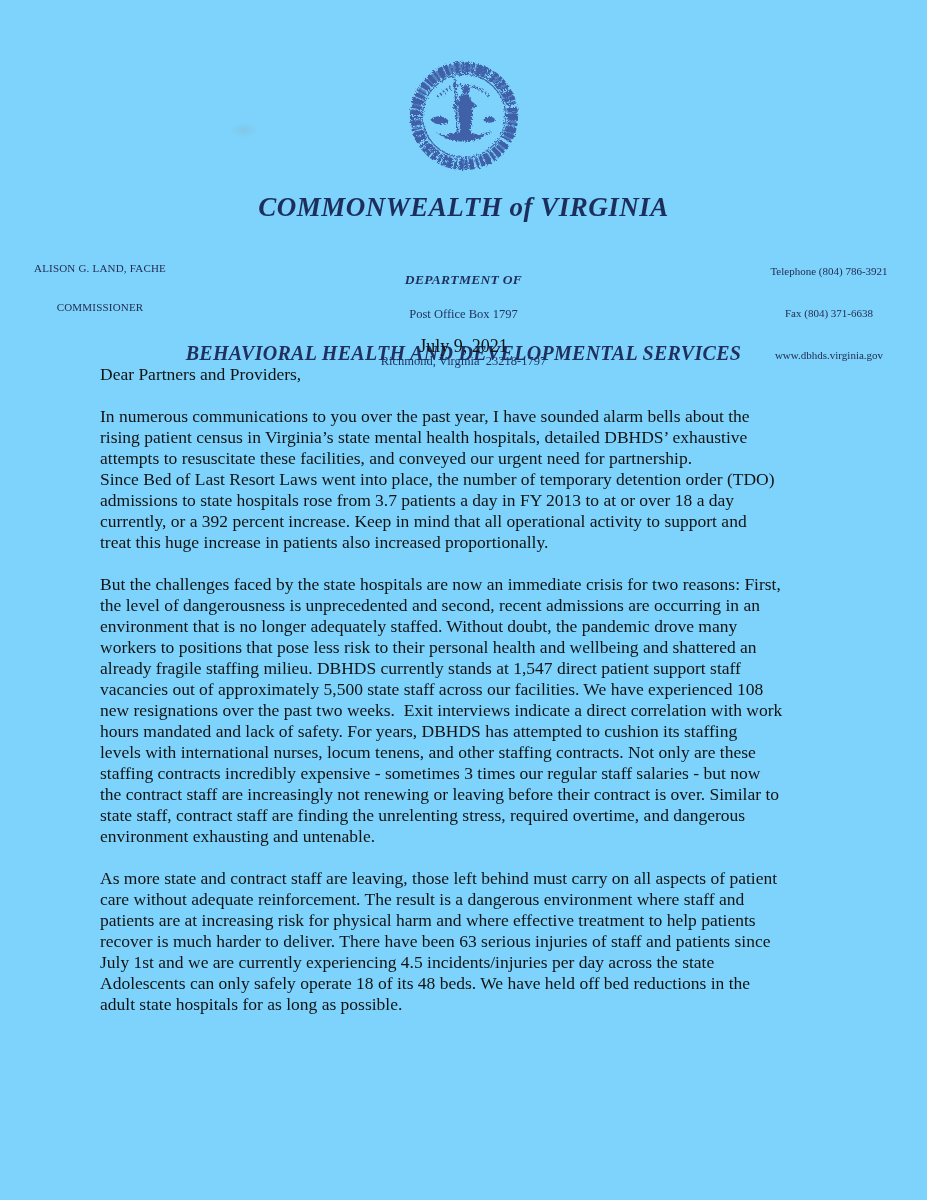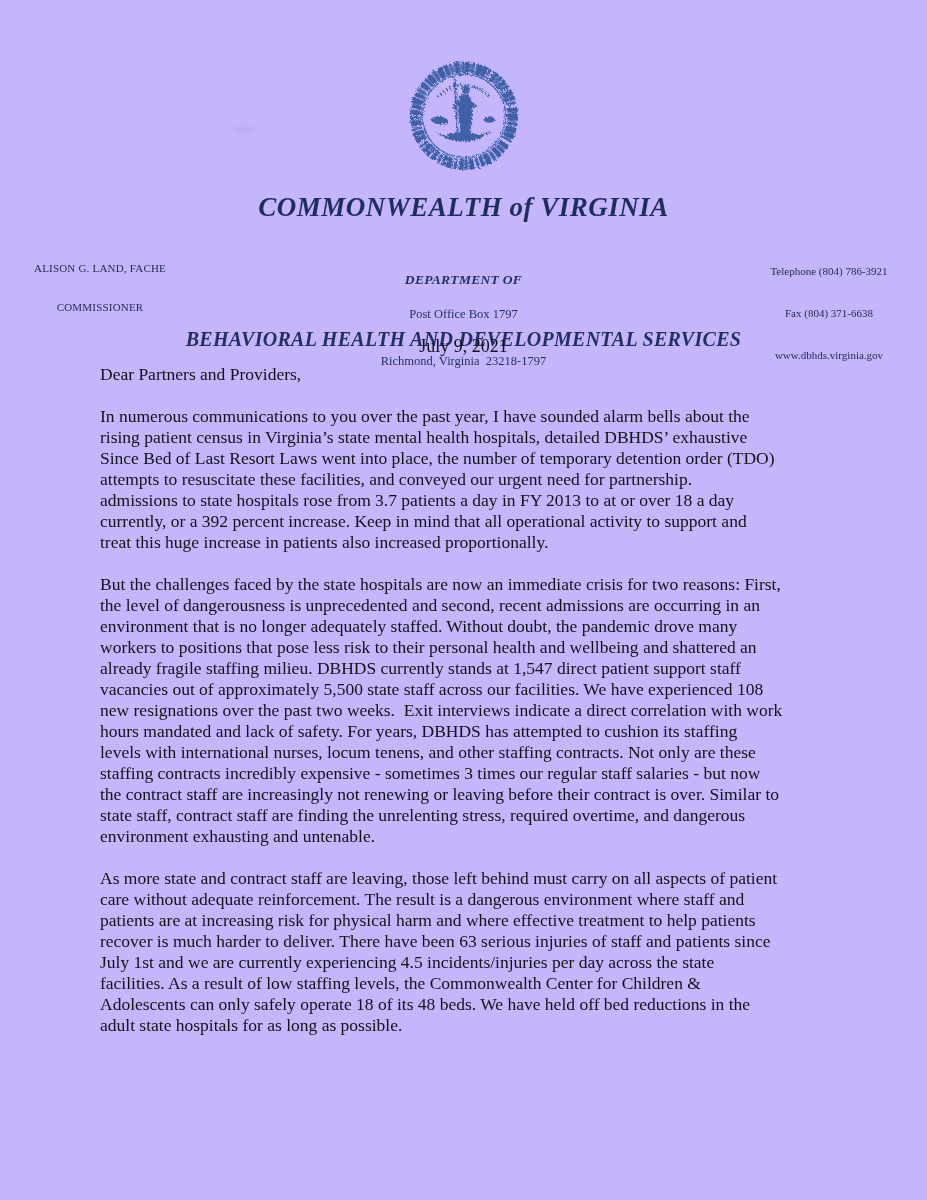--- a/index.html
+++ b/index.html
@@ -1,20 +1,20 @@
 <!DOCTYPE html>
 <html><head>
 <meta charset="utf-8">
 <style>
   html,body{margin:0;padding:0;background:#e8e8e8;}
   .page{
     position:relative;
     width:927px;height:1200px;
     margin:0 auto;
-    background:#c4b5fd;
+    background:#7dd3fc;
     overflow:hidden;
     font-family:"Liberation Serif","DejaVu Serif",serif;
     color:#131313;
   }
   .seal{
     position:absolute;
     left:408px;top:58px;
     width:112px;height:116px;
   }
   .smudge{
@@ -35,21 +35,21 @@
     text-align:center;
     font-size:11px;line-height:13px;letter-spacing:.2px;
     color:#232d52;white-space:pre;
   }
   .dept{
     position:absolute;top:236px;left:0;right:0;
     text-align:center;
     font-style:italic;font-weight:bold;
     color:#21315f;white-space:pre;
   }
-  .dept-line1{font-size:13.5px;margin-bottom:4px;letter-spacing:.3px;}
+  .dept-line1{font-size:13.5px;margin-bottom:18px;letter-spacing:.3px;}
   .dept-line2{font-size:20px;letter-spacing:.3px;}
   .address{
     position:absolute;top:276px;left:0;right:0;
     text-align:center;
     font-size:12.5px;line-height:15.5px;
     color:#1f2f5c;white-space:pre;
   }
   .contact{
     position:absolute;left:754px;top:236px;width:150px;
     text-align:center;
@@ -130,22 +130,22 @@
   </div>
 
   <div class="date">July 9, 2021</div>
 
   <div class="body">
     <div class="salutation">Dear Partners and Providers,</div>
     <div>
         <div class="para">
           <div class="line">In numerous communications to you over the past year, I have sounded alarm bells about the</div>
           <div class="line">rising patient census in Virginia’s state mental health hospitals, detailed DBHDS’ exhaustive</div>
+          <div class="line">attempts to resuscitate these facilities, and conveyed our urgent need for partnership.</div>
           <div class="line">Since Bed of Last Resort Laws went into place, the number of temporary detention order (TDO)</div>
-          <div class="line">attempts to resuscitate these facilities, and conveyed our urgent need for partnership.</div>
           <div class="line">admissions to state hospitals rose from 3.7 patients a day in FY 2013 to at or over 18 a day</div>
           <div class="line">currently, or a 392 percent increase. Keep in mind that all operational activity to support and</div>
           <div class="line">treat this huge increase in patients also increased proportionally.</div>
         </div>
         <div class="para">
           <div class="line">But the challenges faced by the state hospitals are now an immediate crisis for two reasons: First,</div>
           <div class="line">the level of dangerousness is unprecedented and second, recent admissions are occurring in an</div>
           <div class="line">environment that is no longer adequately staffed. Without doubt, the pandemic drove many</div>
           <div class="line">workers to positions that pose less risk to their personal health and wellbeing and shattered an</div>
           <div class="line">already fragile staffing milieu. DBHDS currently stands at 1,547 direct patient support staff</div>
@@ -157,20 +157,19 @@
           <div class="line">the contract staff are increasingly not renewing or leaving before their contract is over. Similar to</div>
           <div class="line">state staff, contract staff are finding the unrelenting stress, required overtime, and dangerous</div>
           <div class="line">environment exhausting and untenable.</div>
         </div>
         <div class="para">
           <div class="line">As more state and contract staff are leaving, those left behind must carry on all aspects of patient</div>
           <div class="line">care without adequate reinforcement. The result is a dangerous environment where staff and</div>
           <div class="line">patients are at increasing risk for physical harm and where effective treatment to help patients</div>
           <div class="line">recover is much harder to deliver. There have been 63 serious injuries of staff and patients since</div>
           <div class="line">July 1st and we are currently experiencing 4.5 incidents/injuries per day across the state</div>
-          <div class="line">facilities. As a result of low staffing levels, the Commonwealth Center for Children &amp;</div>
           <div class="line">Adolescents can only safely operate 18 of its 48 beds. We have held off bed reductions in the</div>
           <div class="line">adult state hospitals for as long as possible.</div>
         </div>
       </div>
   </div>
 
 </div>
 
 </body></html>

